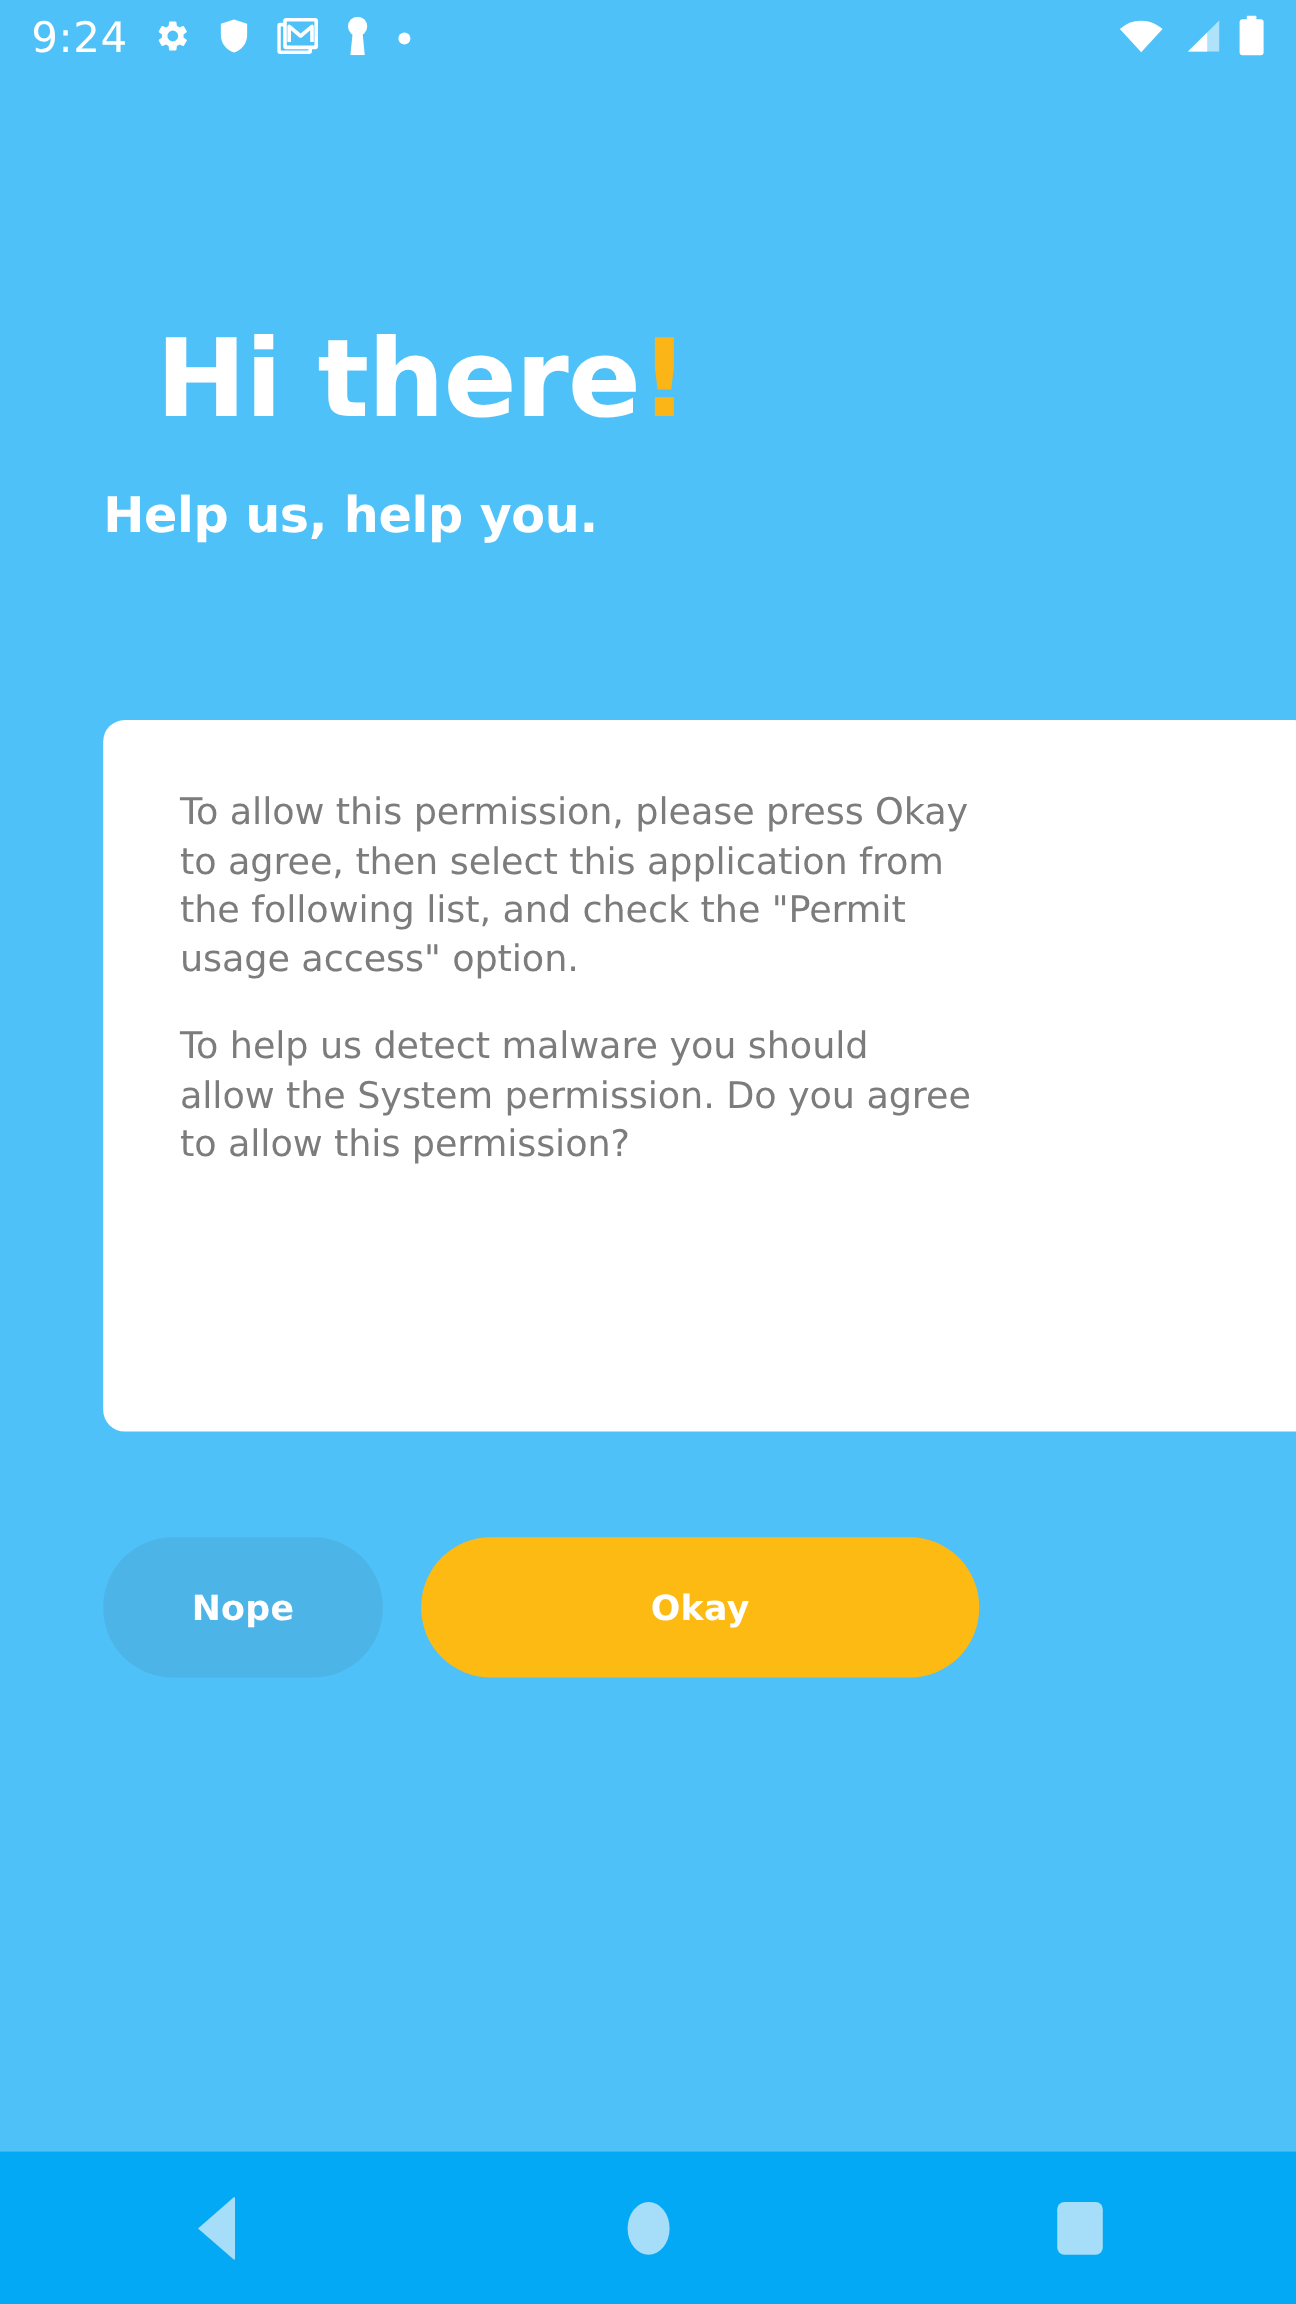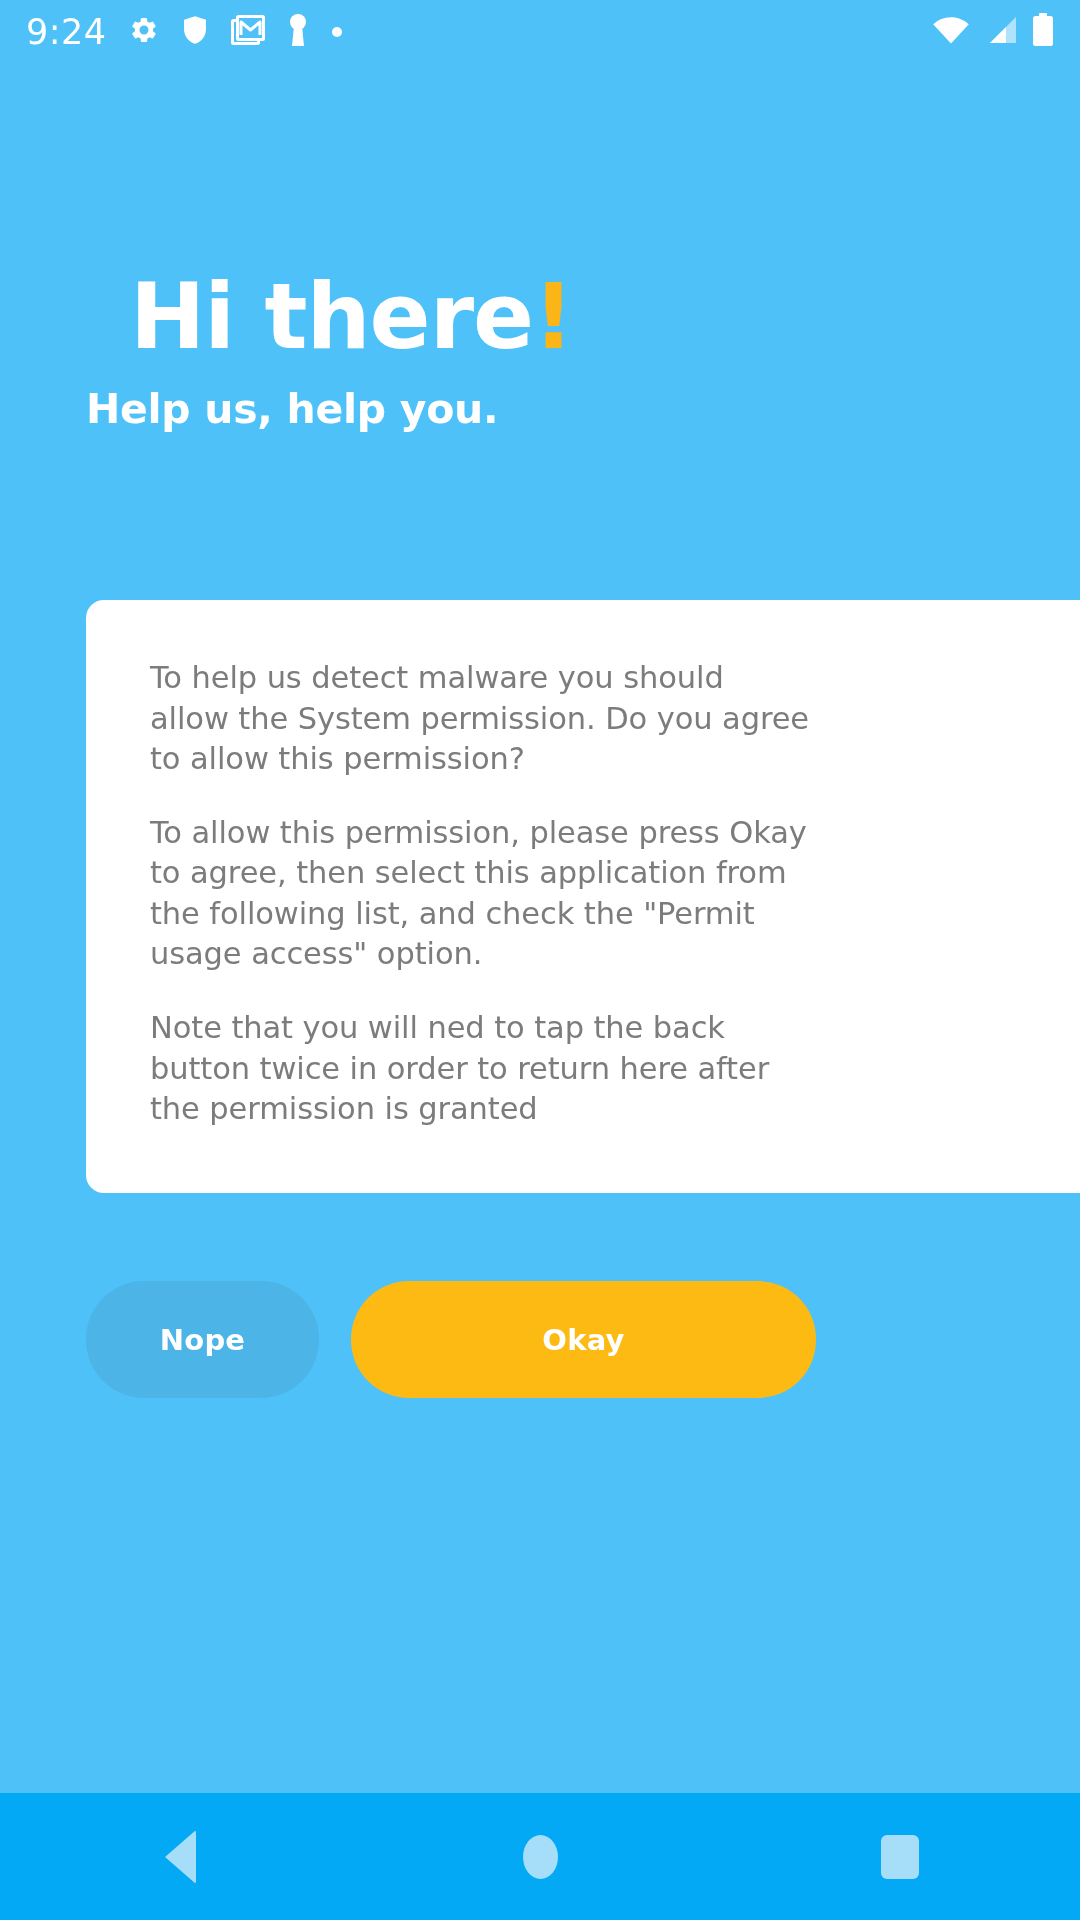--- a/index.html
+++ b/index.html
@@ -46,21 +46,21 @@
     font-size:90px;
     font-weight:bold;
     color:#ffffff;
     letter-spacing:-1px;
     line-height:1.08;
     white-space:nowrap;
     margin-left:44px;
   }
   .hero-title .bang { color:#FBB517; }
   .hero-sub {
-    margin-top:20px;
+    margin-top:40px;
     font-size:41px;
     font-weight:bold;
     color:#ffffff;
     letter-spacing:-0.3px;
   }
 
   
   .card {
     position:absolute;
     left:86px; top:600px;
@@ -205,23 +205,22 @@
 
 <div class="hero">
   <div class="hero-title">
     <span>Hi there</span><span class="bang">!</span>
   </div>
   <div class="hero-sub">Help us, help you.</div>
 </div>
 
 <div class="card">
   <div class="card-body">
+    <p class="card-para">To allow this permission, please press Okay to agree, then select this application from the following list, and check the "Permit usage access" option.</p>
     <p class="card-para">To help us detect malware you should allow the System permission. Do you agree to allow this permission?</p>
-    <p class="card-para">To allow this permission, please press Okay to agree, then select this application from the following list, and check the "Permit usage access" option.</p>
-    <p class="card-para">Note that you will ned to tap the back button twice in order to return here after the permission is granted</p>
   </div>
 </div>
 
 <div class="button-row">
   <button class="btn btn-nope">Nope</button>
   <button class="btn btn-okay">Okay</button>
 </div>
 
 <div class="nav-bar">
   <div class="nav-btn">

